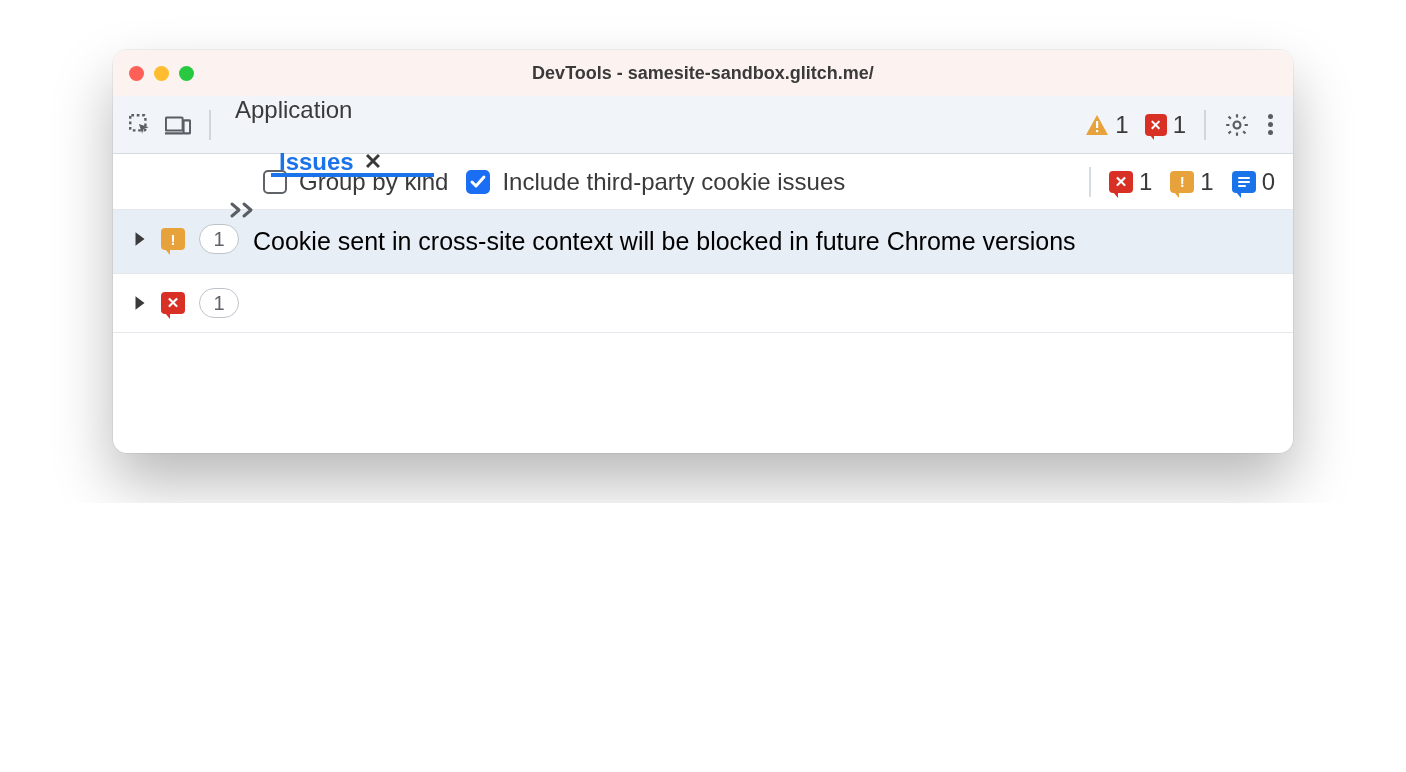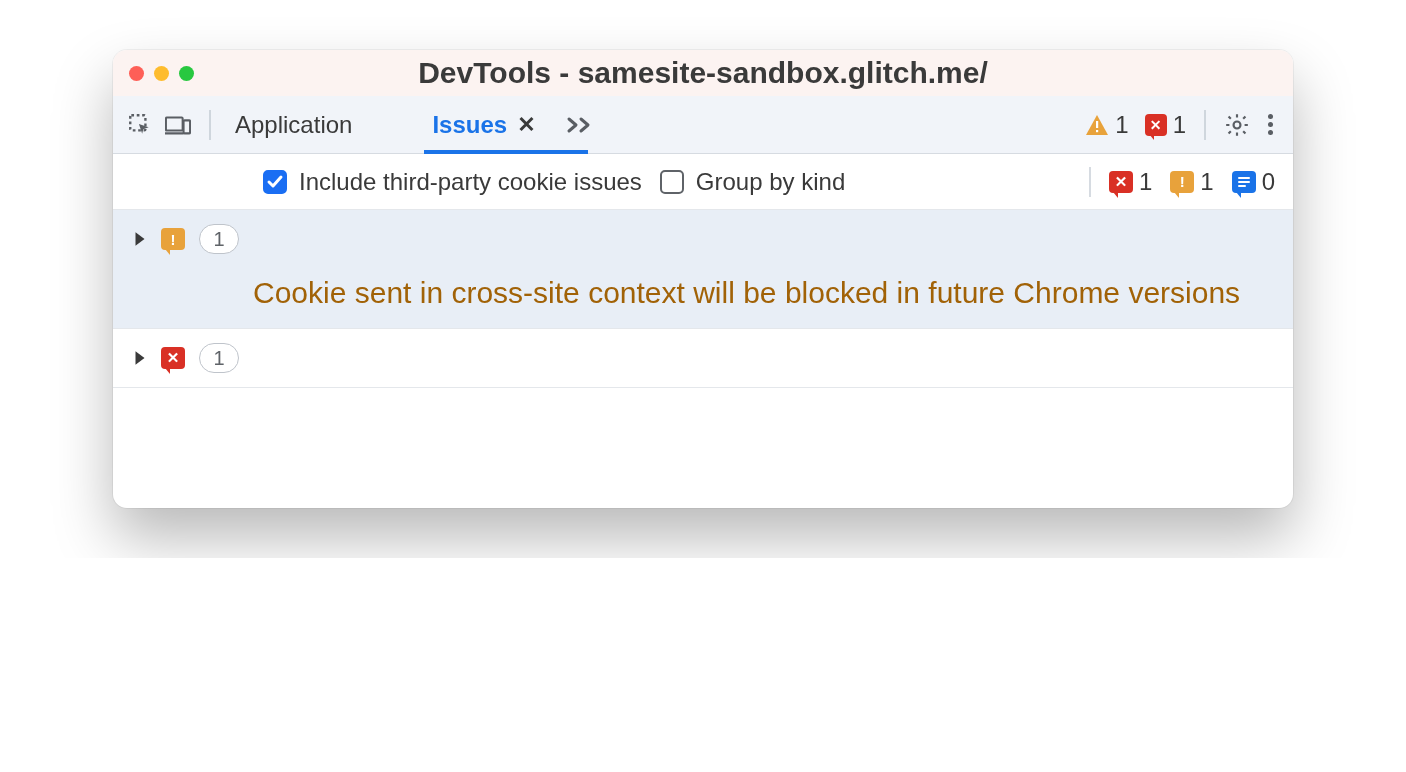--- a/index.html
+++ b/index.html
@@ -28,38 +28,38 @@
   }
   .traffic-lights { display: flex; gap: 10px; }
   .tl { width: 15px; height: 15px; border-radius: 50%; }
   .tl.red { background: #fe5f57; }
   .tl.yellow { background: #febc2e; }
   .tl.green { background: #28c840; }
   .title {
     position: absolute;
     left: 0; right: 0;
     text-align: center;
-    font-size: 30px;
+    font-size: 18px;
     font-weight: 600;
     color: #3a3a3a;
     pointer-events: none;
   }
   .toolbar {
     height: 58px;
     background: #f1f4f9;
     border-bottom: 1px solid #d6dbe1;
     display: flex;
     align-items: center;
     padding: 0 14px;
     gap: 12px;
     color: #3a3a3a;
   }
   .tb-ico { width: 26px; height: 26px; display:flex; align-items:center; justify-content:center; color:#5a5e64;}
   .vsep { width: 2px; height: 30px; background: #cfd6dd; margin: 0 6px; }
-  .tabs { display:flex; align-items:stretch; gap: 24px; height:100%; }
+  .tabs { display:flex; align-items:stretch; gap: 24px; height:100%;flex-direction:column; }
   .tab { display:flex; align-items:center; font-size: 24px; color:#3a3a3a; padding: 0 6px; cursor:pointer; position:relative;}
   .tab.active { color:#1a73e8; font-weight:700;margin-left:44px;}
   .tab.active::after { content:""; position:absolute; left:-2px; right:-46px; bottom:-1px; height:4px; background:#1a73e8;}
   .tab .close { margin-left:10px; font-size:22px; color:#3a3a3a;}
   .more-tabs { display:flex; align-items:center; color:#5a5e64; }
   .spacer { flex:1; }
   .counter-group { display:flex; align-items:center; gap:16px; }
   .cnt { display:flex; align-items:center; gap:6px; font-size:24px; color:#3a3a3a; font-weight:500;}
   .ico-warn-tri { color:#e8a23b; }
   .ico-err-sq { width:22px; height:22px; background:#d93025; border-radius:4px; display:flex; align-items:center; justify-content:center; color:#fff; font-size:14px; font-weight:bold; position:relative;}
@@ -106,21 +106,21 @@
     cursor:pointer;
   }
   .issue-row.selected { background:#e8eef6; }
   .arrow { color:#3a3a3a; margin-top:6px; flex-shrink:0;}
   .badge-count {
     min-width:40px; height:30px; border:1.5px solid #bfc4cb; border-radius:16px;
     display:flex; align-items:center; justify-content:center;
     font-size:20px; color:#5f6368; background:#fff; flex-shrink:0;
   }
   .issue-row .ico-bubble { flex-shrink:0; margin-top:4px;}
-  .issue-title { font-size:30px; color:#a16207; line-height:1.4;margin-top:48px; }
+  .issue-title { font-size:25px; color:#000000; line-height:1.4; }
 </style>
 </head>
 <body>
 
 <div class="window">
 
   <div class="titlebar">
     <div class="traffic-lights">
       <div class="tl red"></div>
       <div class="tl yellow"></div>
@@ -187,32 +187,32 @@
       </svg>
     </div>
     <div class="kebab">
       <span></span>
         <span></span>
         <span></span>
     </div>
   </div>
 
   <div class="filterbar">
+    <label class="fb-label">
+      <span class="chk"></span>
+      <span>Group by kind</span>
+    </label>
     <label class="fb-label">
       <span class="chk checked">
         <svg width="18" height="18" viewBox="0 0 18 18" fill="none" stroke="currentColor" stroke-width="3" stroke-linecap="round" stroke-linejoin="round">
             <polyline points="3,9 7,13 15,4"></polyline>
           </svg>
       </span>
       <span>Include third-party cookie issues</span>
     </label>
-    <label class="fb-label">
-      <span class="chk"></span>
-      <span>Group by kind</span>
-    </label>
 
     <div class="spacer"></div>
     <div class="fb-sep"></div>
 
     <div class="fb-counts">
       <div class="cnt">
         <div class="ico-bubble red">✕</div>
         <span>1</span>
       </div>
       <div class="cnt">

